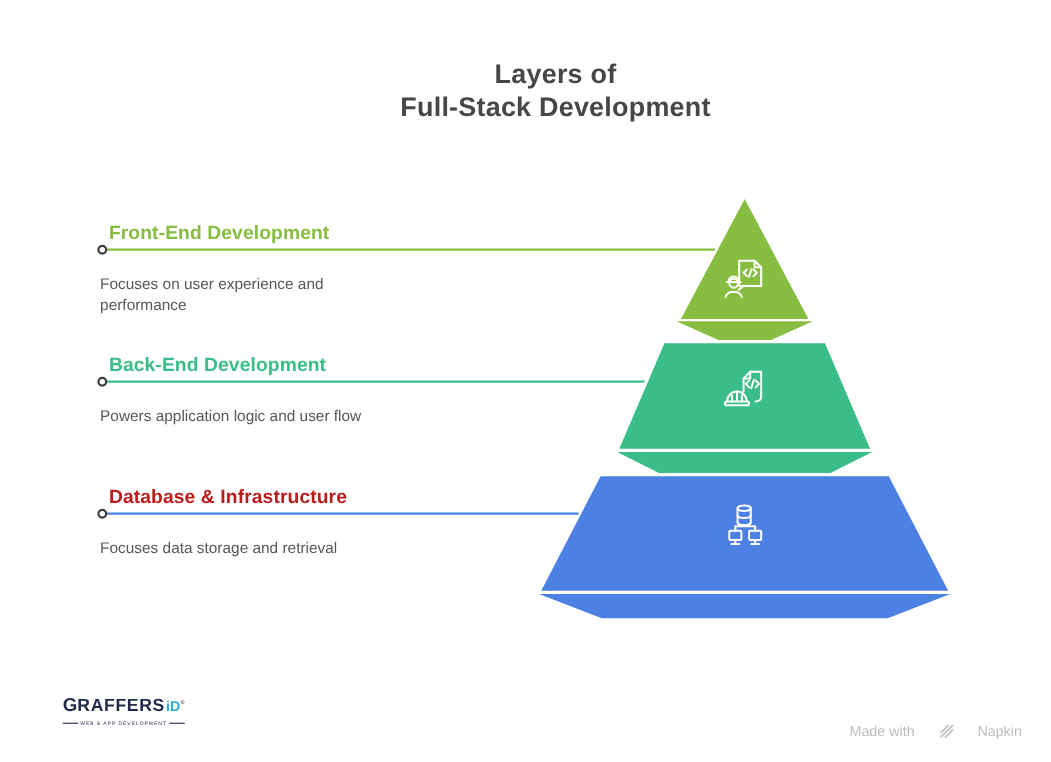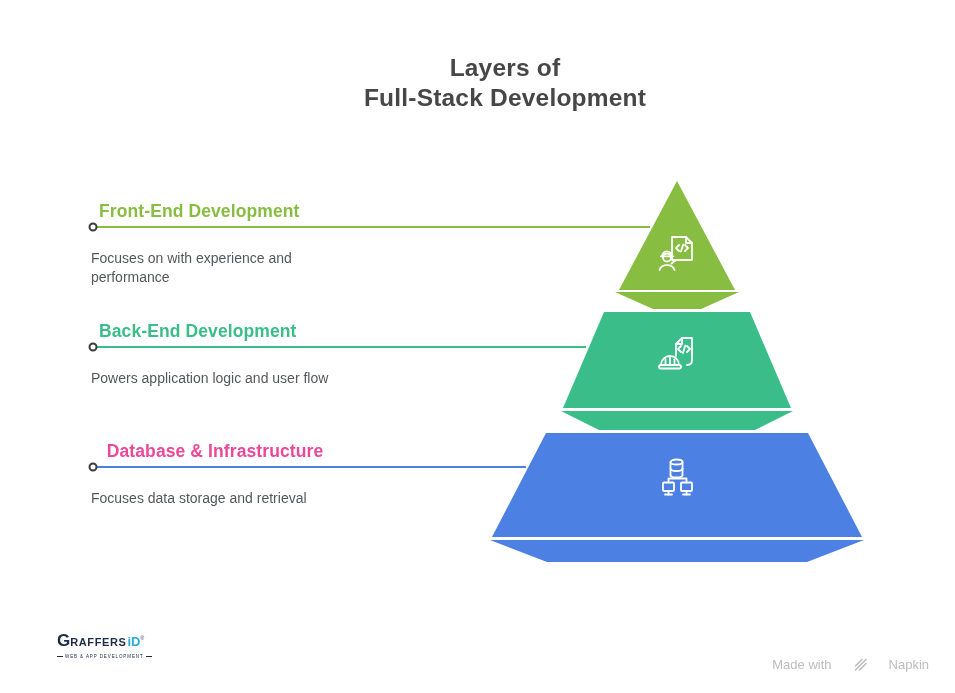--- a/index.html
+++ b/index.html
@@ -25,21 +25,21 @@
   .layer-text p{
     margin:27px 0 0 0;font-size:14px;line-height:18.5px;color:#55585b;
   }
   #layer-text-1{top:192px;}
   #layer-text-2{top:312px;}
   #layer-text-3{top:432px;}
 
   .logo{position:absolute;left:57px;top:610px;color:#1e2a4a;}
   .logo-row{display:flex;align-items:baseline;line-height:16px;}
   .logo-g{font-size:17px;font-weight:bold;}
-  .logo-raffers{font-size:11px;font-weight:bold;letter-spacing:0.6px;}
+  .logo-raffers{font-size:16px;font-weight:bold;letter-spacing:0.6px;}
   .logo-id{font-size:13px;font-weight:bold;color:#29acd8;margin-left:1px;margin-top:24px;}
   .logo-reg{font-size:5px;vertical-align:super;position:relative;top:-6px;}
   .logo-tagline{
     margin-top:2px;font-size:4.5px;letter-spacing:0.9px;color:#1e2a4a;
     display:flex;align-items:center;gap:2px;white-space:nowrap;
   }
   .logo-tagline::before,.logo-tagline::after{
     content:"";flex:1;border-top:0.5px solid #1e2a4a;min-width:6px;
   }
 
@@ -120,28 +120,28 @@
     </g>
   </svg>
 
   <div class="title">
     <span>Layers of</span>
     <span>Full-Stack Development</span>
   </div>
 
   <div class="layer-text" id="layer-text-1">
     <h2 style="color: rgb(135, 189, 65);">Front-End Development</h2>
-    <p>Focuses on with experience and performance</p>
+    <p>Focuses on user experience and performance</p>
   </div>
   <div class="layer-text" id="layer-text-2">
     <h2 style="color: rgb(58, 189, 137);">Back-End Development</h2>
     <p>Powers application logic and user flow</p>
   </div>
   <div class="layer-text" id="layer-text-3">
-    <h2 style="color: #ec4899; text-align: center;">Database &amp; Infrastructure</h2>
+    <h2 style="color: #b91c1c;">Database &amp; Infrastructure</h2>
     <p>Focuses data storage and retrieval</p>
   </div>
 
   <div class="logo">
     <div class="logo-row">
       <span class="logo-g">G</span>
         <span class="logo-raffers">RAFFERS</span>
         <span class="logo-id">iD</span>
         <span class="logo-reg">®</span>
     </div>

